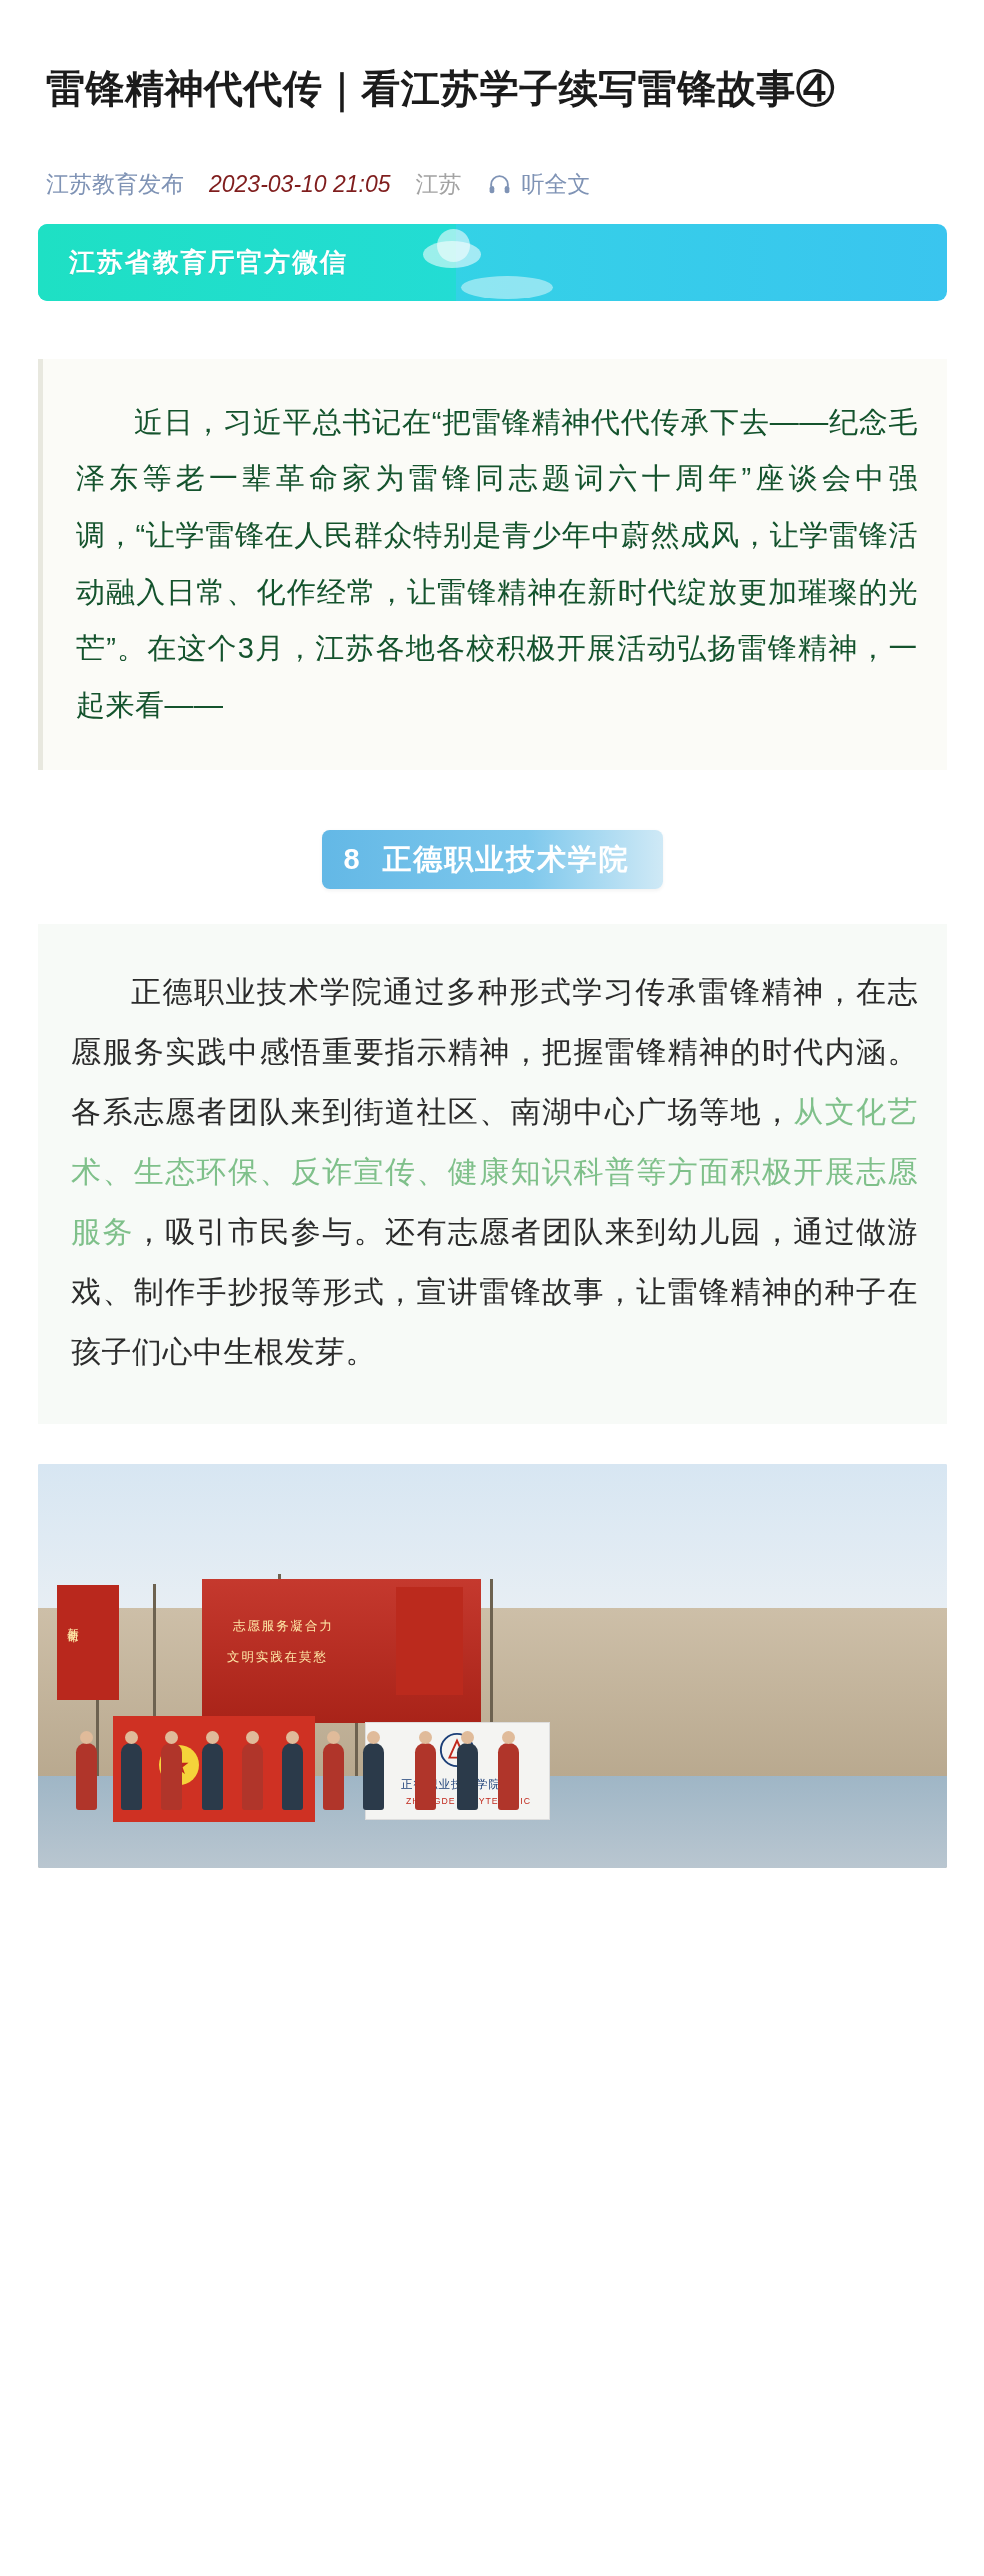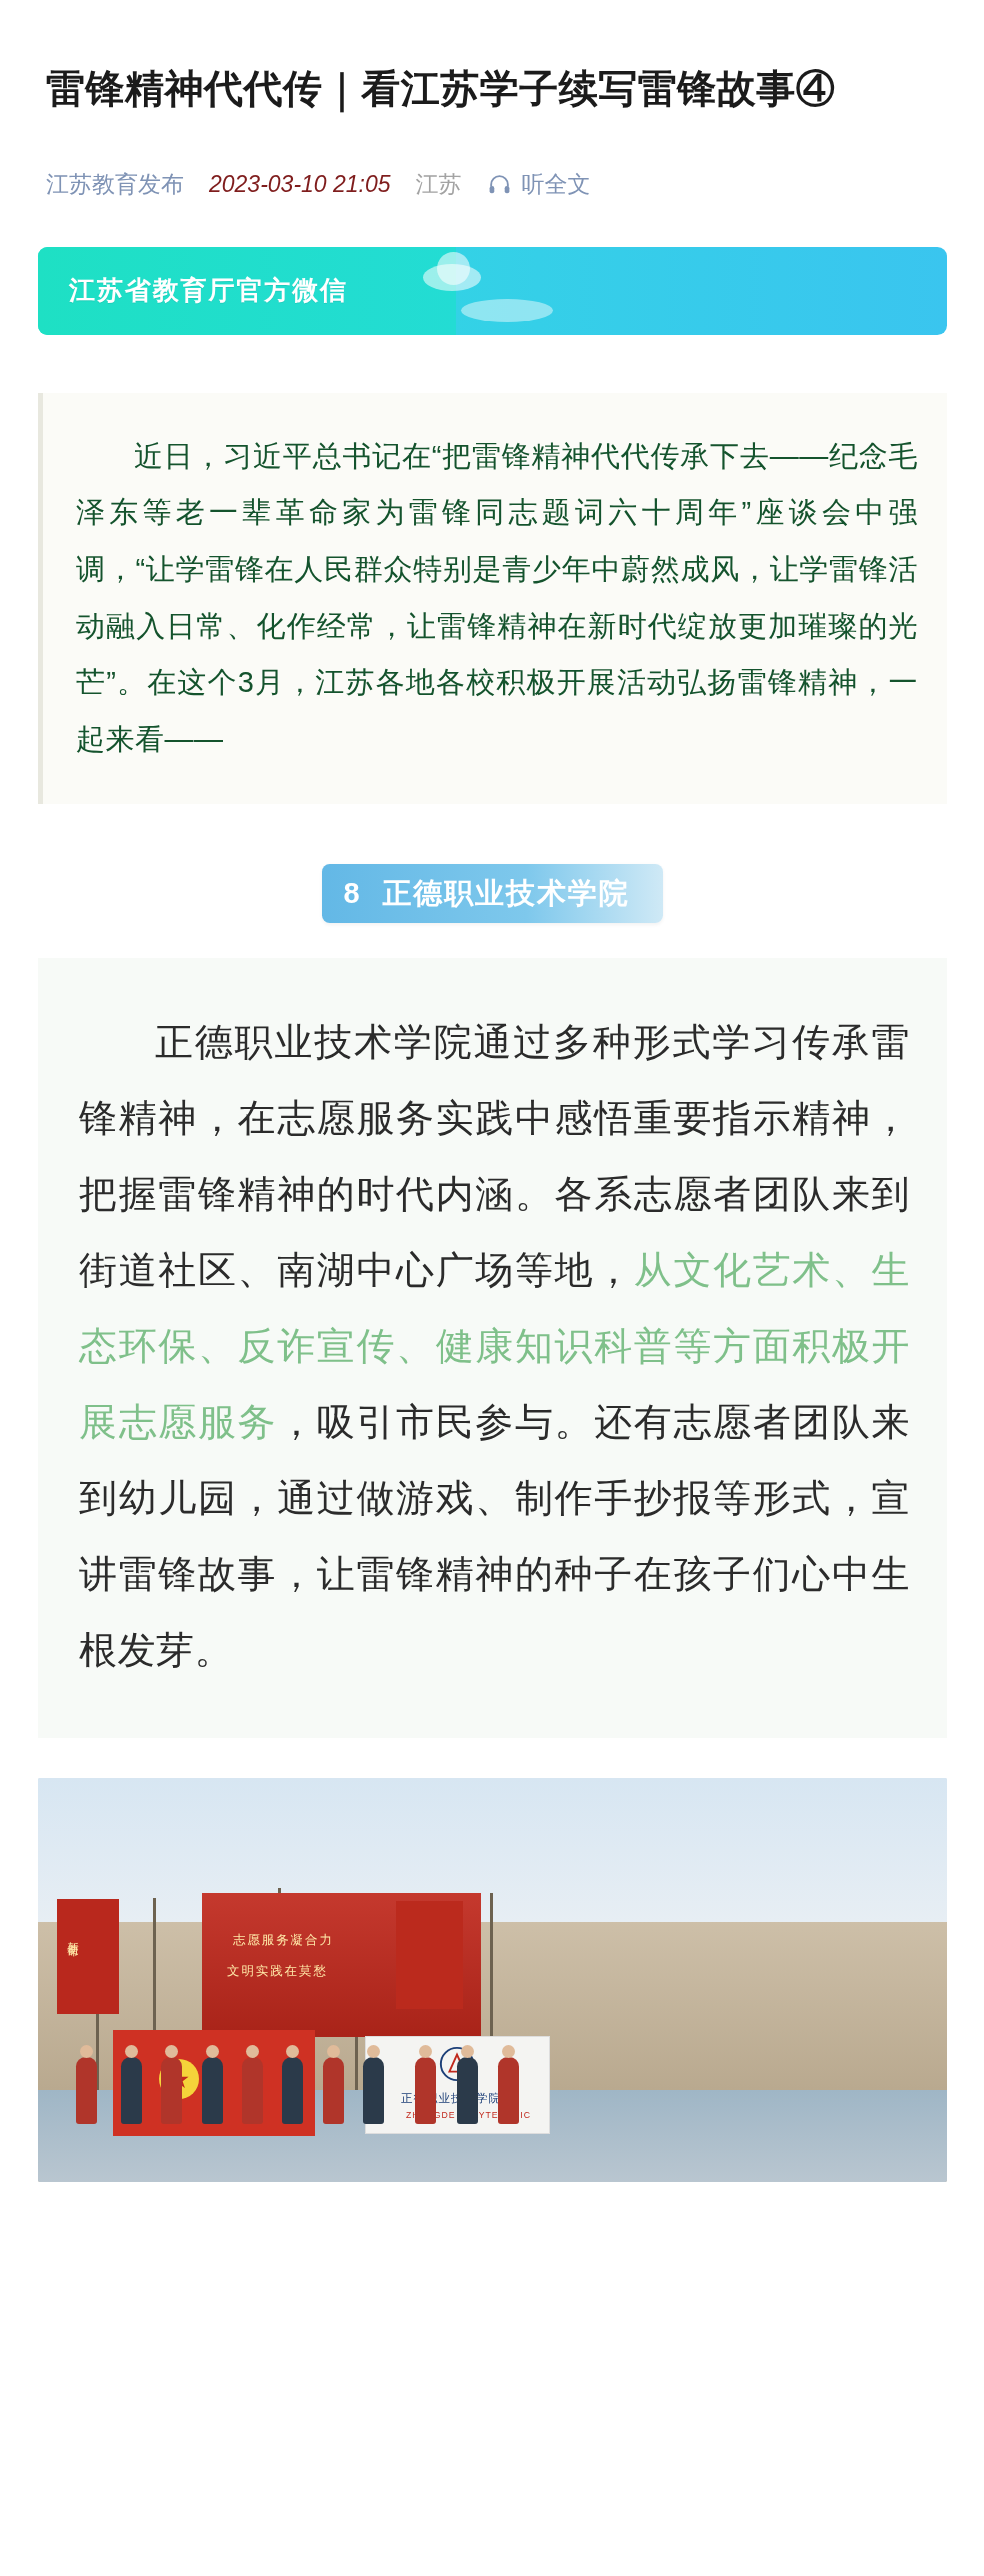--- a/index.html
+++ b/index.html
@@ -52,22 +52,22 @@
   .headphone {
     display: inline-block;
     width: 25px;
     height: 25px;
     position: relative;
   }
   .headphone svg { display:block; }
 
   
   .banner-wrap {
-    margin: 47px 38px 0 38px;
-    height: 88px;
+    margin: 24px 38px 0 38px;
+    height: 77px;
     border-radius: 9.6px;
     background: linear-gradient(90deg,#20e3d0 0%, #2fd9e0 25%, #35cfe8 55%, #3ac5ef 100%);
     position: relative;
     overflow: hidden;
     display: flex;
     align-items: center;
   }
   .banner-wrap:before {
     content: "";
     position: absolute;
@@ -149,22 +149,22 @@
     font-weight: bold;
   }
 
   
   .body-block {
     margin: 35px 38px 0 38px;
     background: #f7faf7;
     padding: 38px 29px 42px 33px;
   }
   .body-block p {
-    margin: 8px;
-    font-size: 38px;
+    margin: 0;
+    font-size: 30px;
     line-height: 2.0;
     color: #2b2b2b;
     text-indent: 2em;
     text-align: justify;
     letter-spacing: 0.5px;
   }
   .green { color: #7fc08a; }
 
   
   .photo-wrap {

